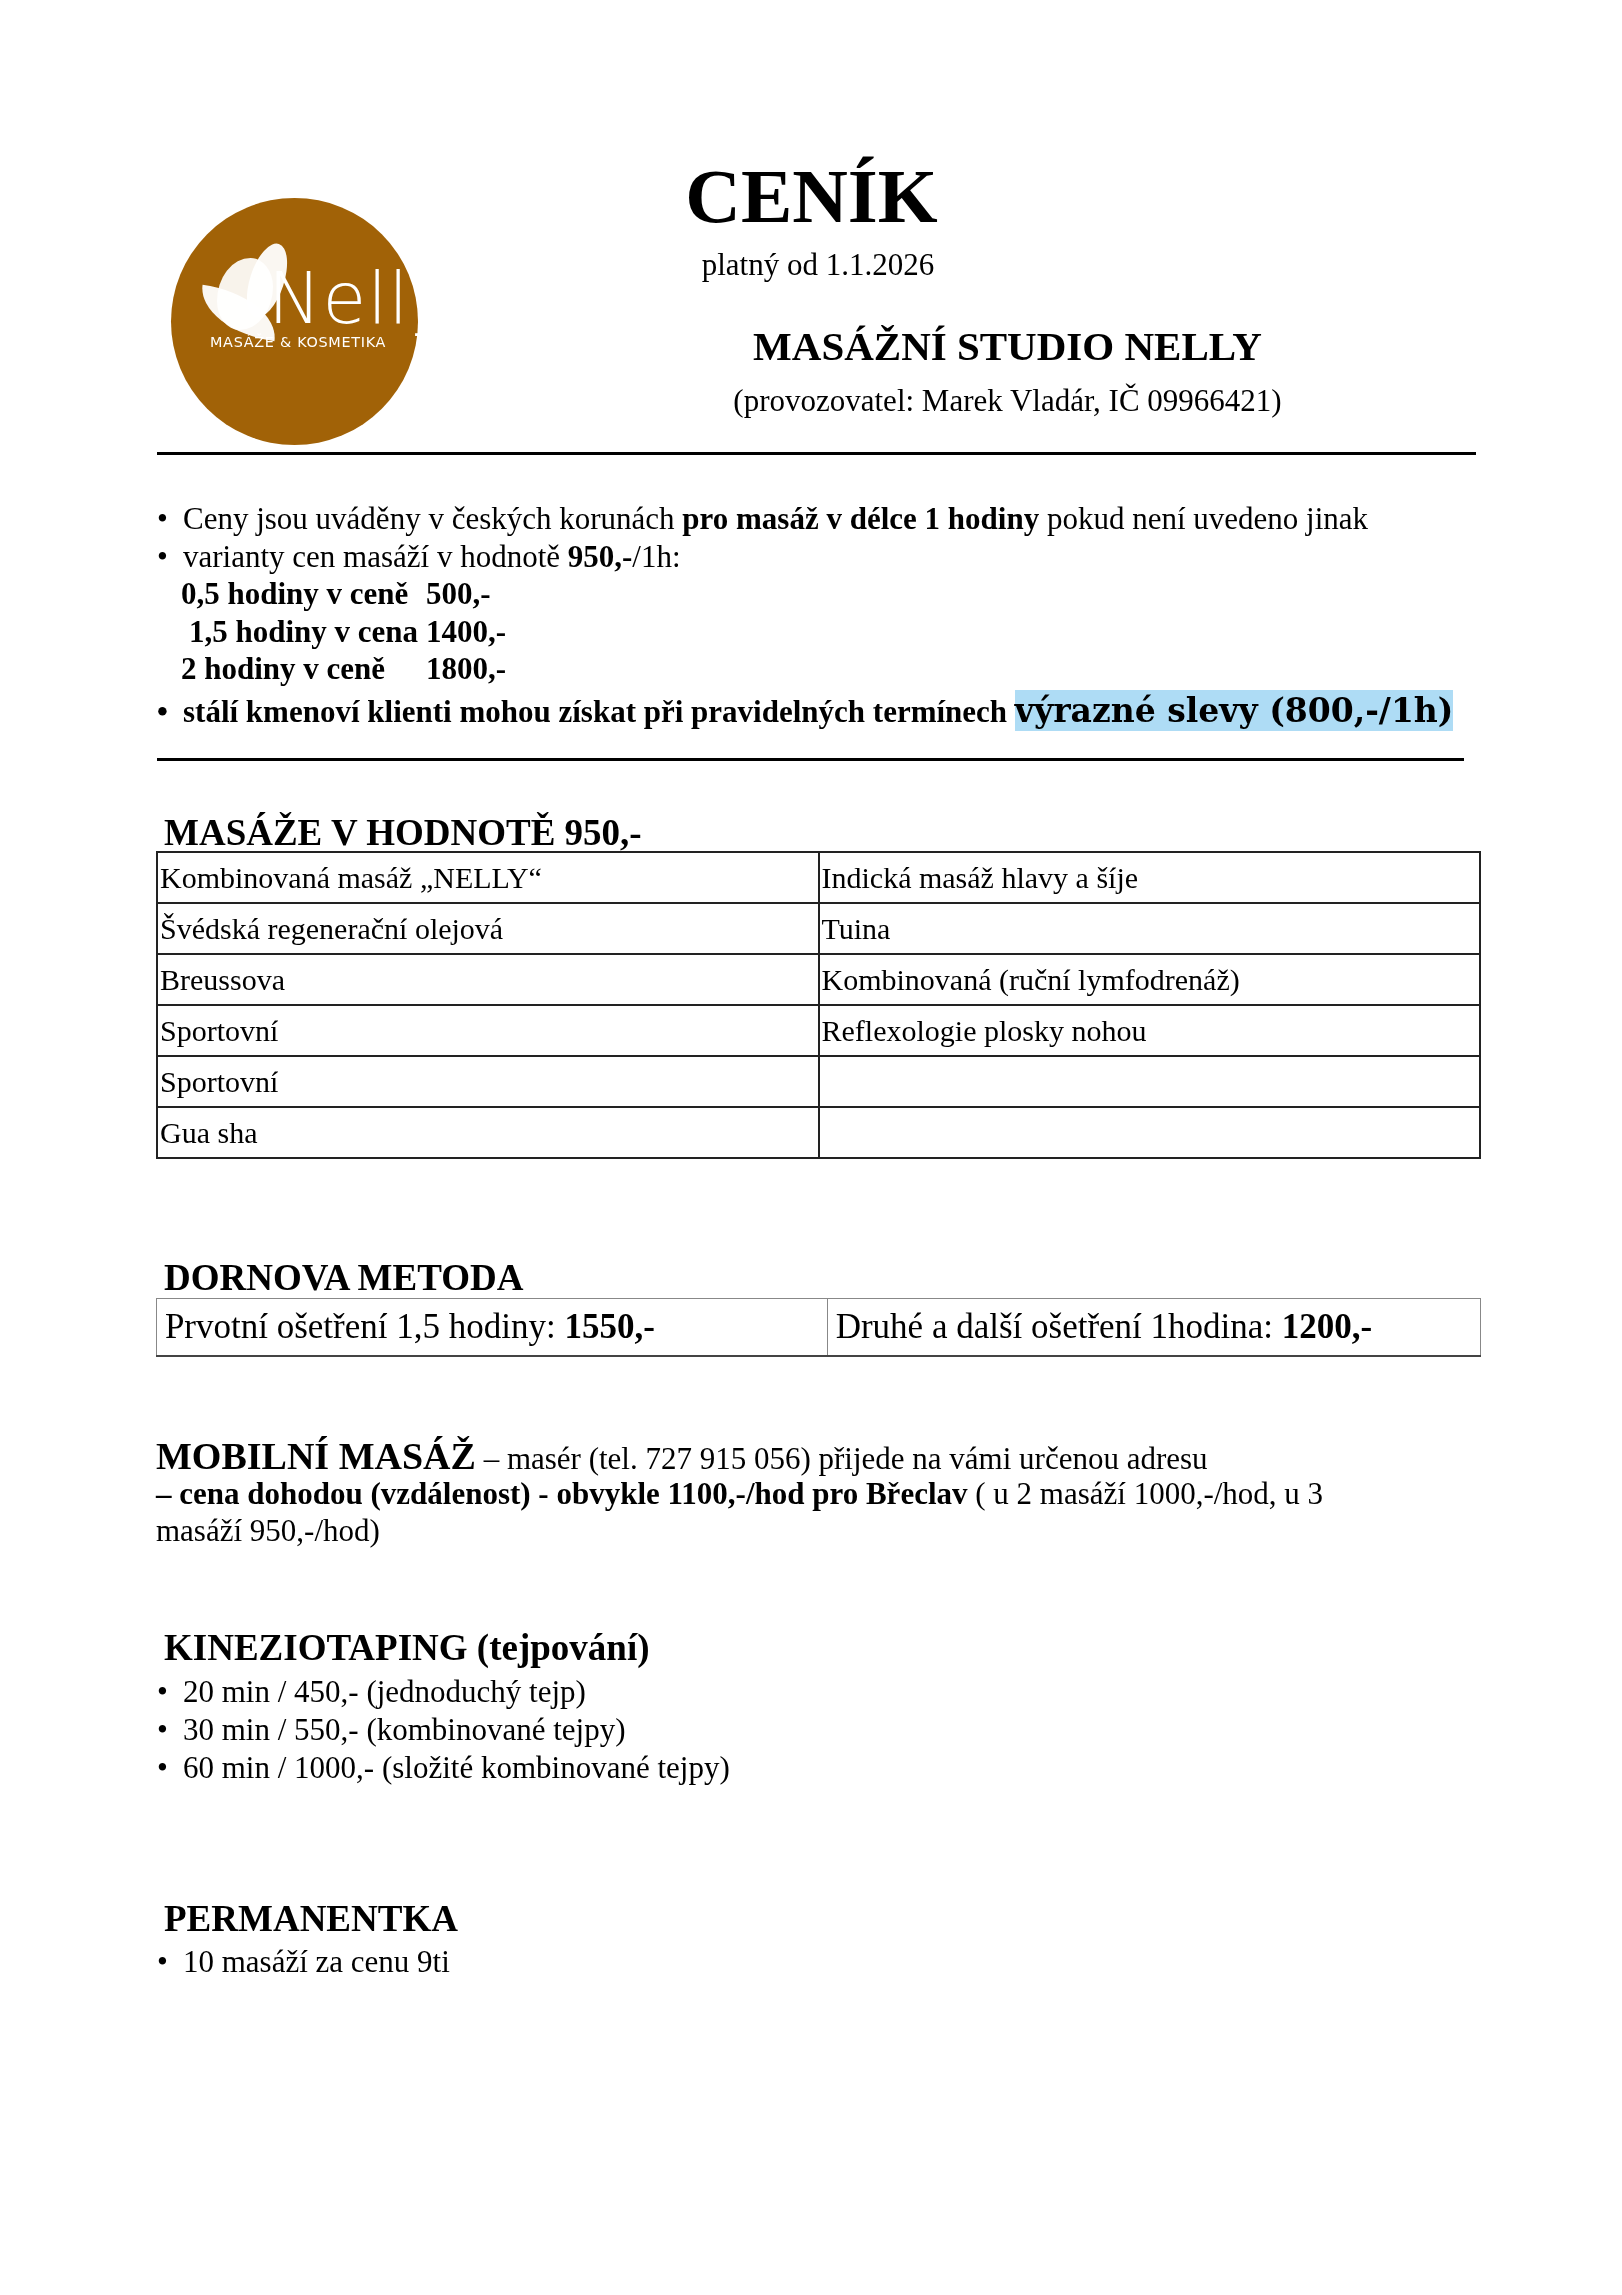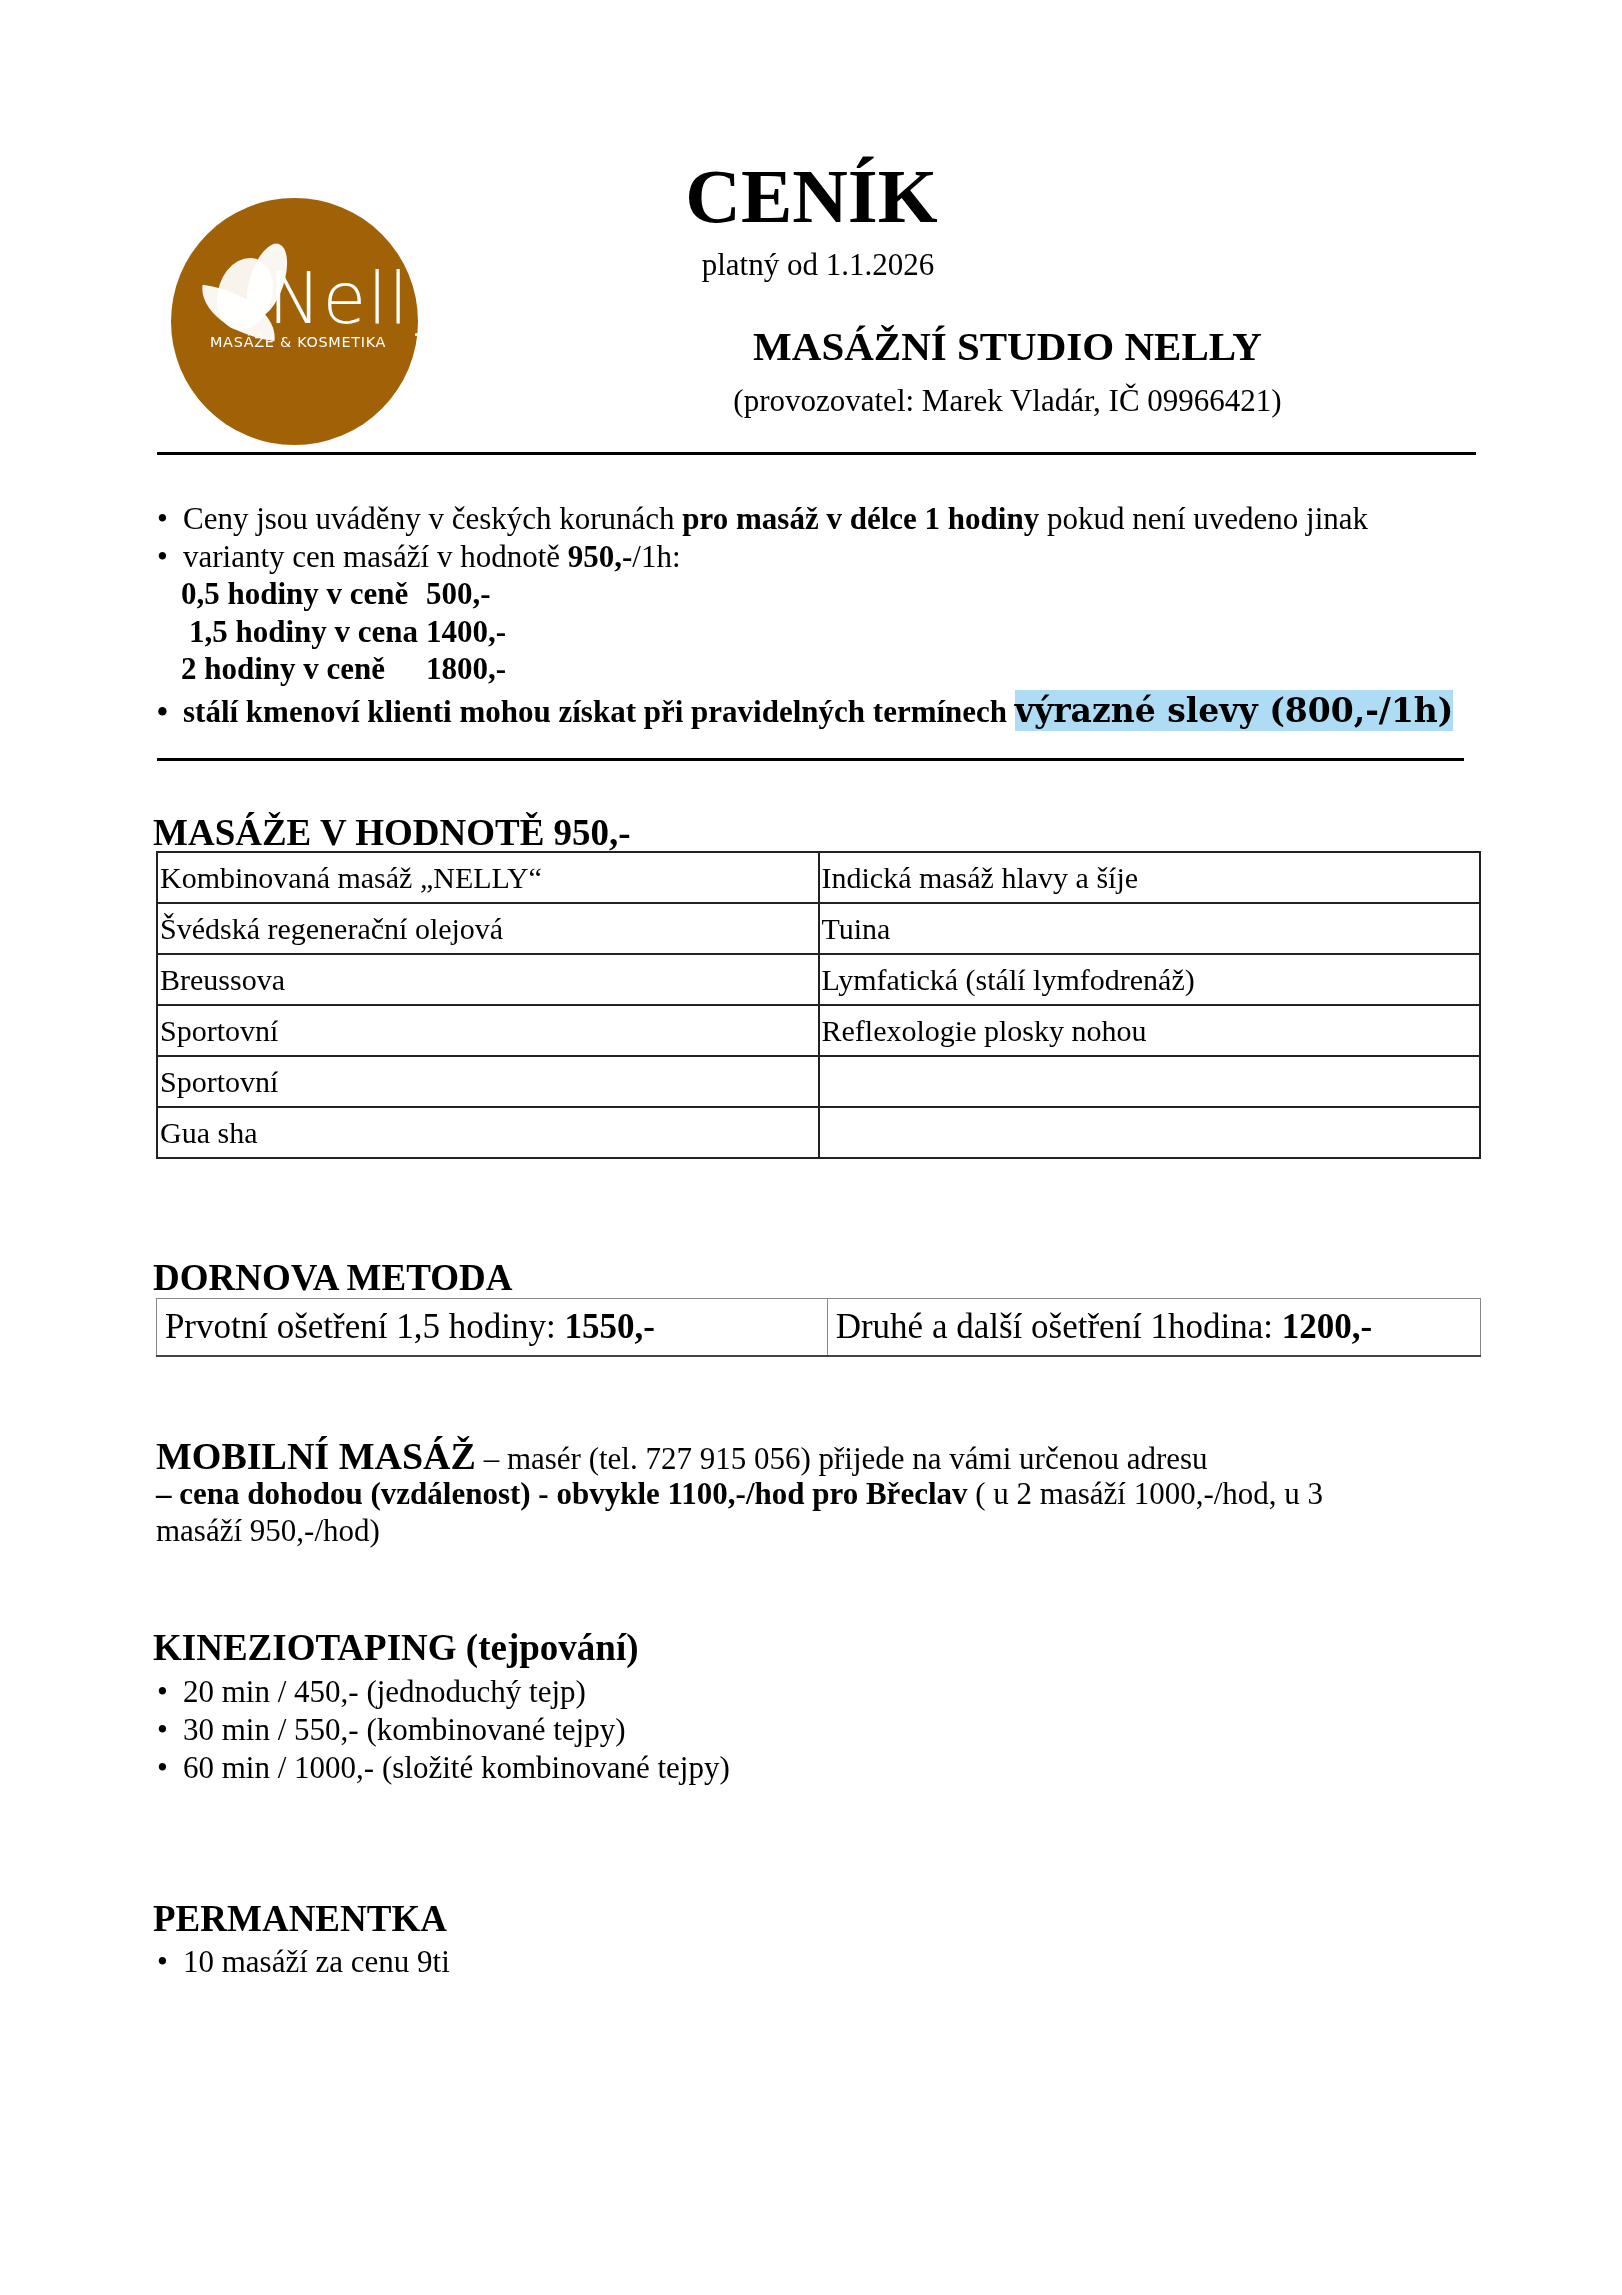--- a/index.html
+++ b/index.html
@@ -19,21 +19,21 @@
            font-weight:bold; line-height:1.1; }
   .title span, .center-line span { display:inline-block; }
   .center-line { left:0; width:1623px; text-align:center; }
   .t-valid { top:247px; font-size:31px; padding-left:6.5px; }
   .t-studio { top:322px; font-size:41px; font-weight:bold; padding-left:196px; }
   .t-oper { top:383px; font-size:31px; padding-left:196px; }
   .hr { height:2.6px; background:#000; }
   .line { left:157px; font-size:31px; white-space:nowrap; line-height:1; }
   .line b { font-weight:bold; }
   .hl { background:#aedcf5; font-family:"DejaVu Serif", serif; font-weight:bold; font-size:33px; padding:1.3px 0; }
-  .h2 { left:153px; font-size:37px; font-weight:bold; white-space:nowrap; line-height:1; }
+  .h2 { left:164px; font-size:37px; font-weight:bold; white-space:nowrap; line-height:1; }
   table { border-collapse:collapse; position:absolute; }
   .t1 { left:156px; top:851px; width:1325px; }
   .t1 td { border:2.6px solid #222; height:49px; padding:0 2px; font-size:30px;
            vertical-align:middle; width:50%; }
   .t2 { left:156px; top:1298px; width:1325px; }
   .t2 td { border:1.3px solid #888; border-bottom:2.6px solid #444; height:56px; padding:0 7.9px; font-size:35px;
            vertical-align:middle; white-space:nowrap; }
   .bullet { display:inline-block; width:26px; }
 </style>
 </head>
@@ -81,21 +81,21 @@
       <tr>
         <td>Kombinovaná masáž „NELLY“</td>
         <td>Indická masáž hlavy a šíje</td>
       </tr>
   <tr>
         <td>Švédská regenerační olejová</td>
         <td>Tuina</td>
       </tr>
   <tr>
         <td>Breussova</td>
-        <td>Lymfatická (stálí lymfodrenáž)</td>
+        <td>Kombinovaná (ruční lymfodrenáž)</td>
       </tr>
   <tr>
         <td>Sportovní</td>
         <td>Reflexologie plosky nohou</td>
       </tr>
   <tr>
         <td>Sportovní</td>
         <td></td>
       </tr>
   <tr>

